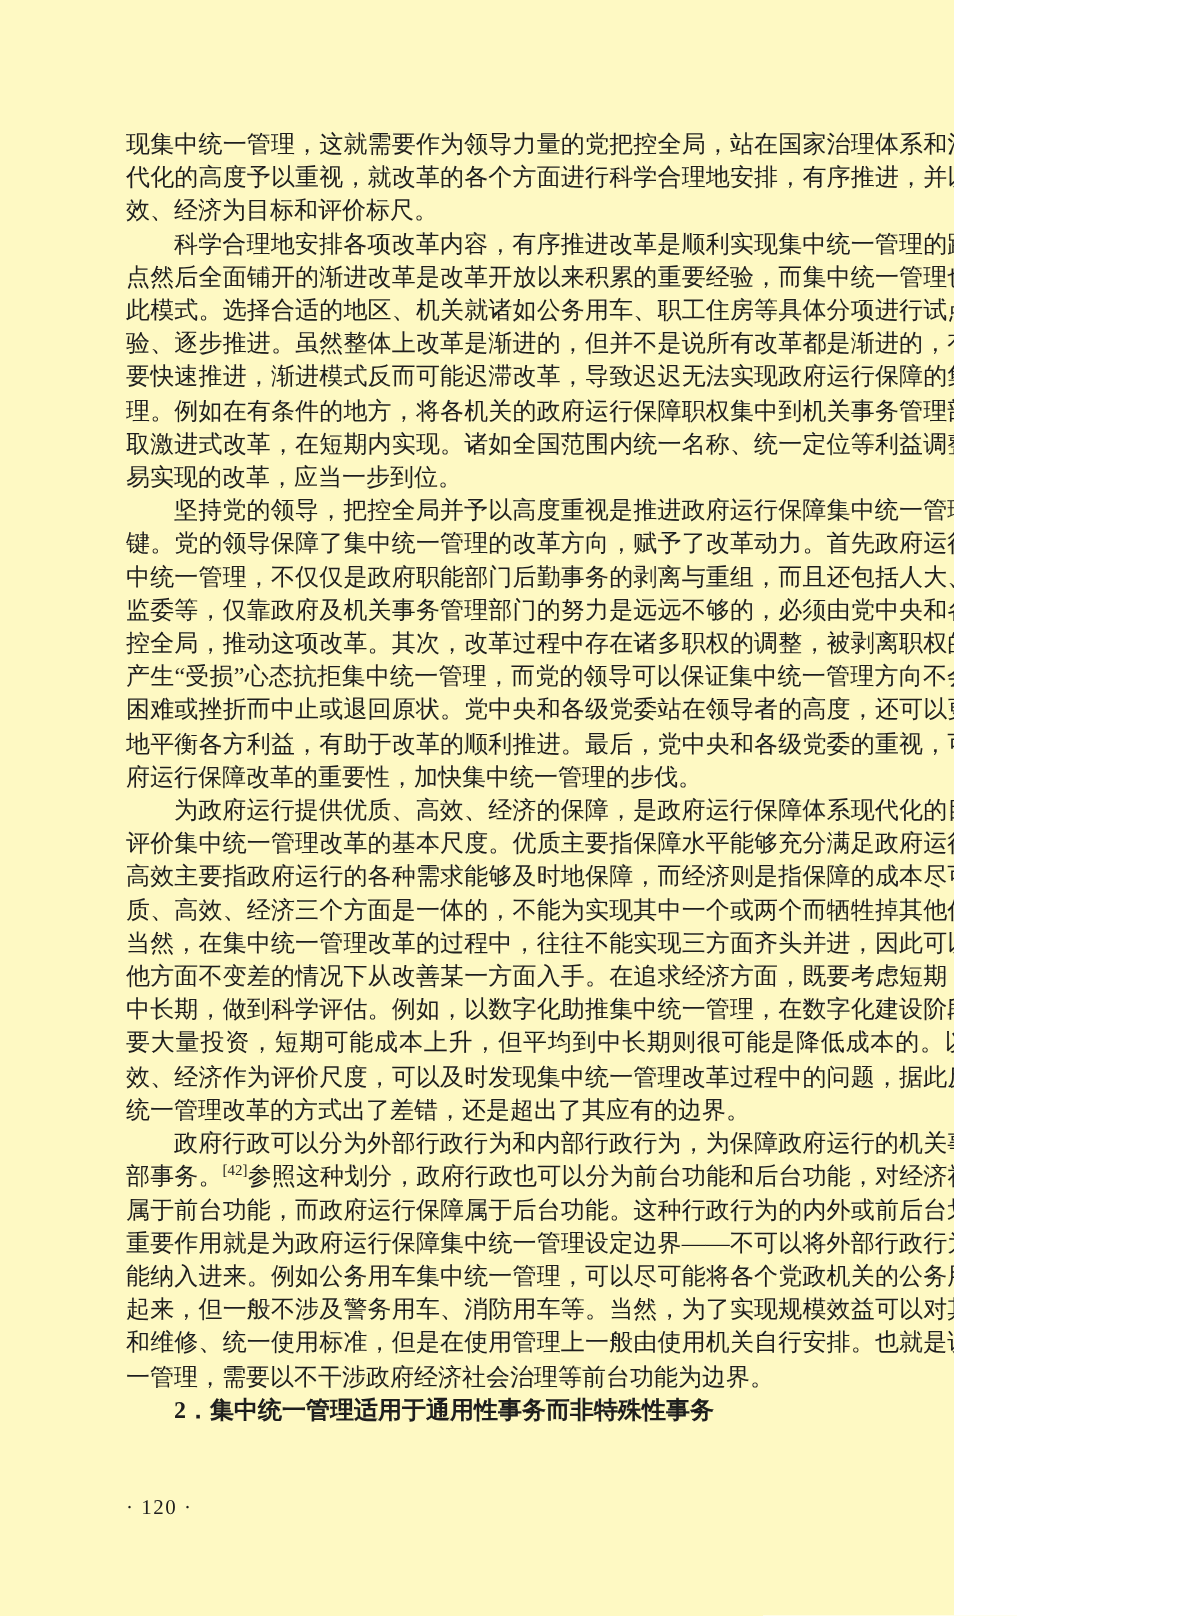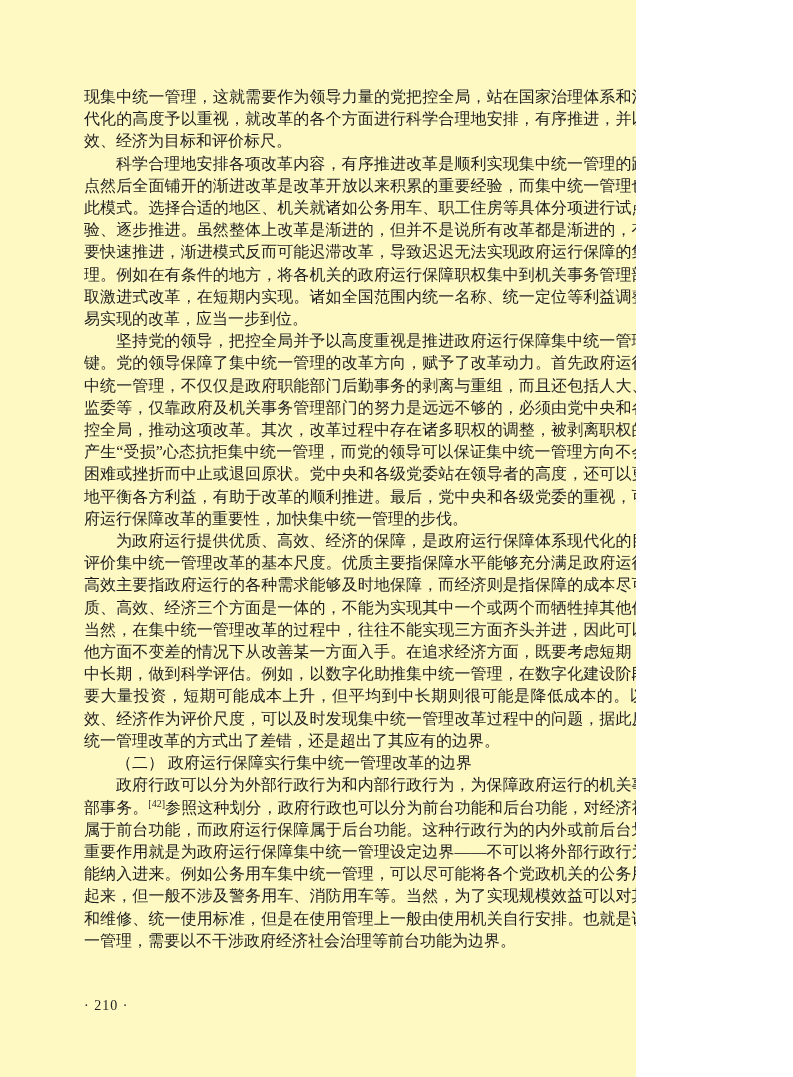--- a/index.html
+++ b/index.html
@@ -66,17 +66,17 @@
 </style>
 </head>
 <body>
 
 <div class="page">
   <div class="text-block">
     <p class="para flush">现集中统一管理，这就需要作为领导力量的党把控全局，站在国家治理体系和治理能力现代化的高度予以重视，就改革的各个方面进行科学合理地安排，有序推进，并以优质、高效、经济为目标和评价标尺。</p>
     <p class="para">科学合理地安排各项改革内容，有序推进改革是顺利实现集中统一管理的路径。先试点然后全面铺开的渐进改革是改革开放以来积累的重要经验，而集中统一管理也可以参照此模式。选择合适的地区、机关就诸如公务用车、职工住房等具体分项进行试点，积累经验、逐步推进。虽然整体上改革是渐进的，但并不是说所有改革都是渐进的，有些问题需要快速推进，渐进模式反而可能迟滞改革，导致迟迟无法实现政府运行保障的集中统一管理。例如在有条件的地方，将各机关的政府运行保障职权集中到机关事务管理部门可以采取激进式改革，在短期内实现。诸如全国范围内统一名称、统一定位等利益调整较少而容易实现的改革，应当一步到位。</p>
     <p class="para">坚持党的领导，把控全局并予以高度重视是推进政府运行保障集中统一管理改革的关键。党的领导保障了集中统一管理的改革方向，赋予了改革动力。首先政府运行保障的集中统一管理，不仅仅是政府职能部门后勤事务的剥离与重组，而且还包括人大、政协、纪监委等，仅靠政府及机关事务管理部门的努力是远远不够的，必须由党中央和各级党委把控全局，推动这项改革。其次，改革过程中存在诸多职权的调整，被剥离职权的机关可能产生“受损”心态抗拒集中统一管理，而党的领导可以保证集中统一管理方向不会因为某些困难或挫折而中止或退回原状。党中央和各级党委站在领导者的高度，还可以更科学恰当地平衡各方利益，有助于改革的顺利推进。最后，党中央和各级党委的重视，可以提高政府运行保障改革的重要性，加快集中统一管理的步伐。</p>
     <p class="para">为政府运行提供优质、高效、经济的保障，是政府运行保障体系现代化的目标，也是评价集中统一管理改革的基本尺度。优质主要指保障水平能够充分满足政府运行的需要，高效主要指政府运行的各种需求能够及时地保障，而经济则是指保障的成本尽可能低。优质、高效、经济三个方面是一体的，不能为实现其中一个或两个而牺牲掉其他任何一个。当然，在集中统一管理改革的过程中，往往不能实现三方面齐头并进，因此可以在保持其他方面不变差的情况下从改善某一方面入手。在追求经济方面，既要考虑短期，也要考虑中长期，做到科学评估。例如，以数字化助推集中统一管理，在数字化建设阶段很可能需要大量投资，短期可能成本上升，但平均到中长期则很可能是降低成本的。以优质、高效、经济作为评价尺度，可以及时发现集中统一管理改革过程中的问题，据此反思是集中统一管理改革的方式出了差错，还是超出了其应有的边界。</p>
-    <h3 class="heading-section">（二） 政府运行保障实行集中统一管理改革的边界</h3>
     <p class="para"><span>政府行政可以分为外部行政行为和内部行政行为，为保障政府运行的机关事务属于内部事务。</span><sup class="footnote-ref">[42]</sup><span>参照这种划分，政府行政也可以分为前台功能和后台功能，对经济社会的治理属于前台功能，而政府运行保障属于后台功能。这种行政行为的内外或前后台划分，一个重要作用就是为政府运行保障集中统一管理设定边界——不可以将外部行政行为或前台功能纳入进来。例如公务用车集中统一管理，可以尽可能将各个党政机关的公务用车都统合起来，但一般不涉及警务用车、消防用车等。当然，为了实现规模效益可以对其集中采购和维修、统一使用标准，但是在使用管理上一般由使用机关自行安排。也就是说，集中统一管理，需要以不干涉政府经济社会治理等前台功能为边界。</span></p>
+    <h4 class="heading-item">2．集中统一管理适用于通用性事务而非特殊性事务</h4>
   </div>
-  <div class="footer">· 210 ·</div>
+  <div class="footer">· 120 ·</div>
 </div>
 
 </body></html>

